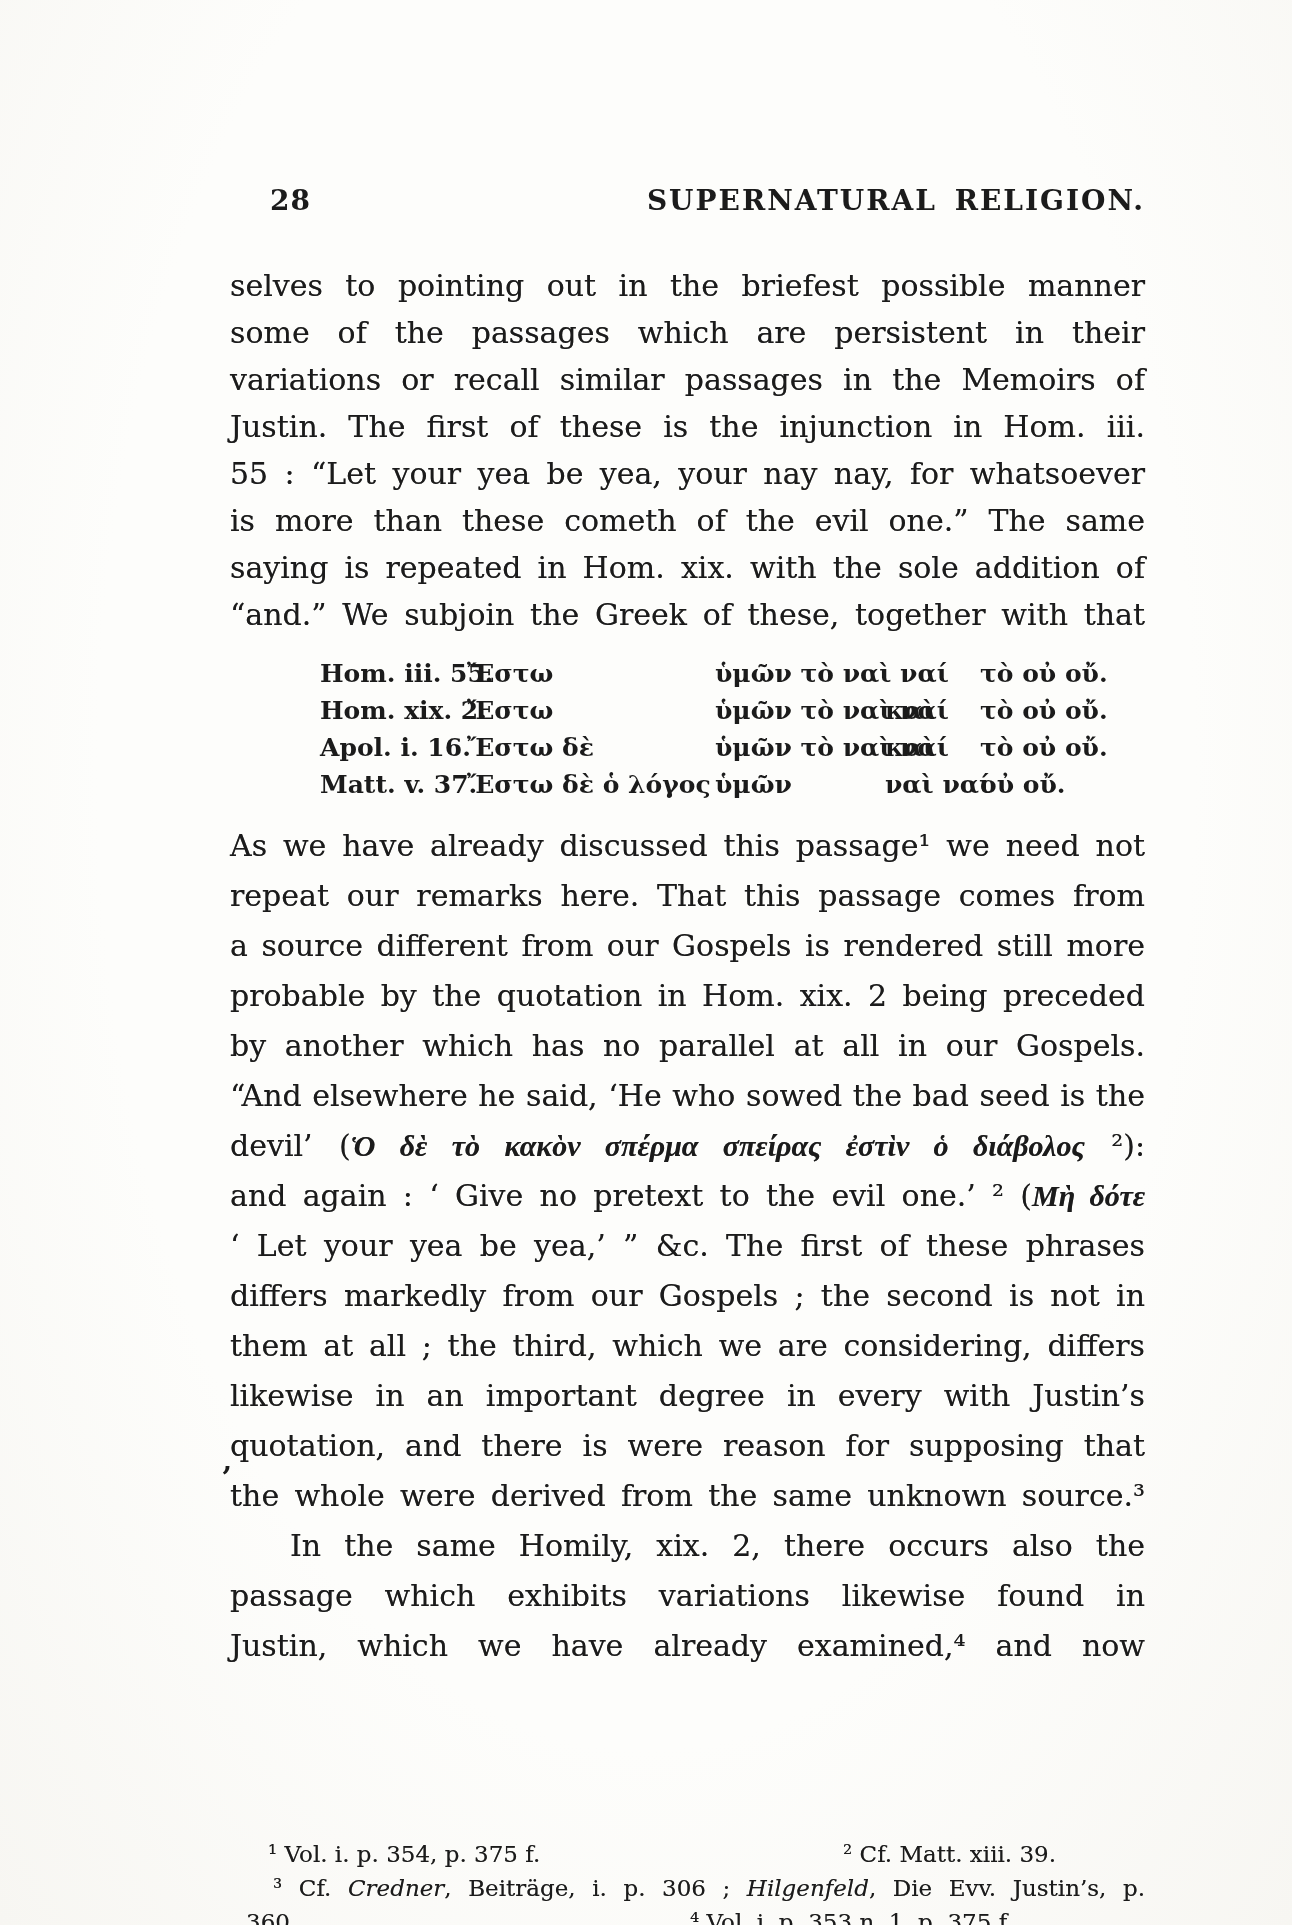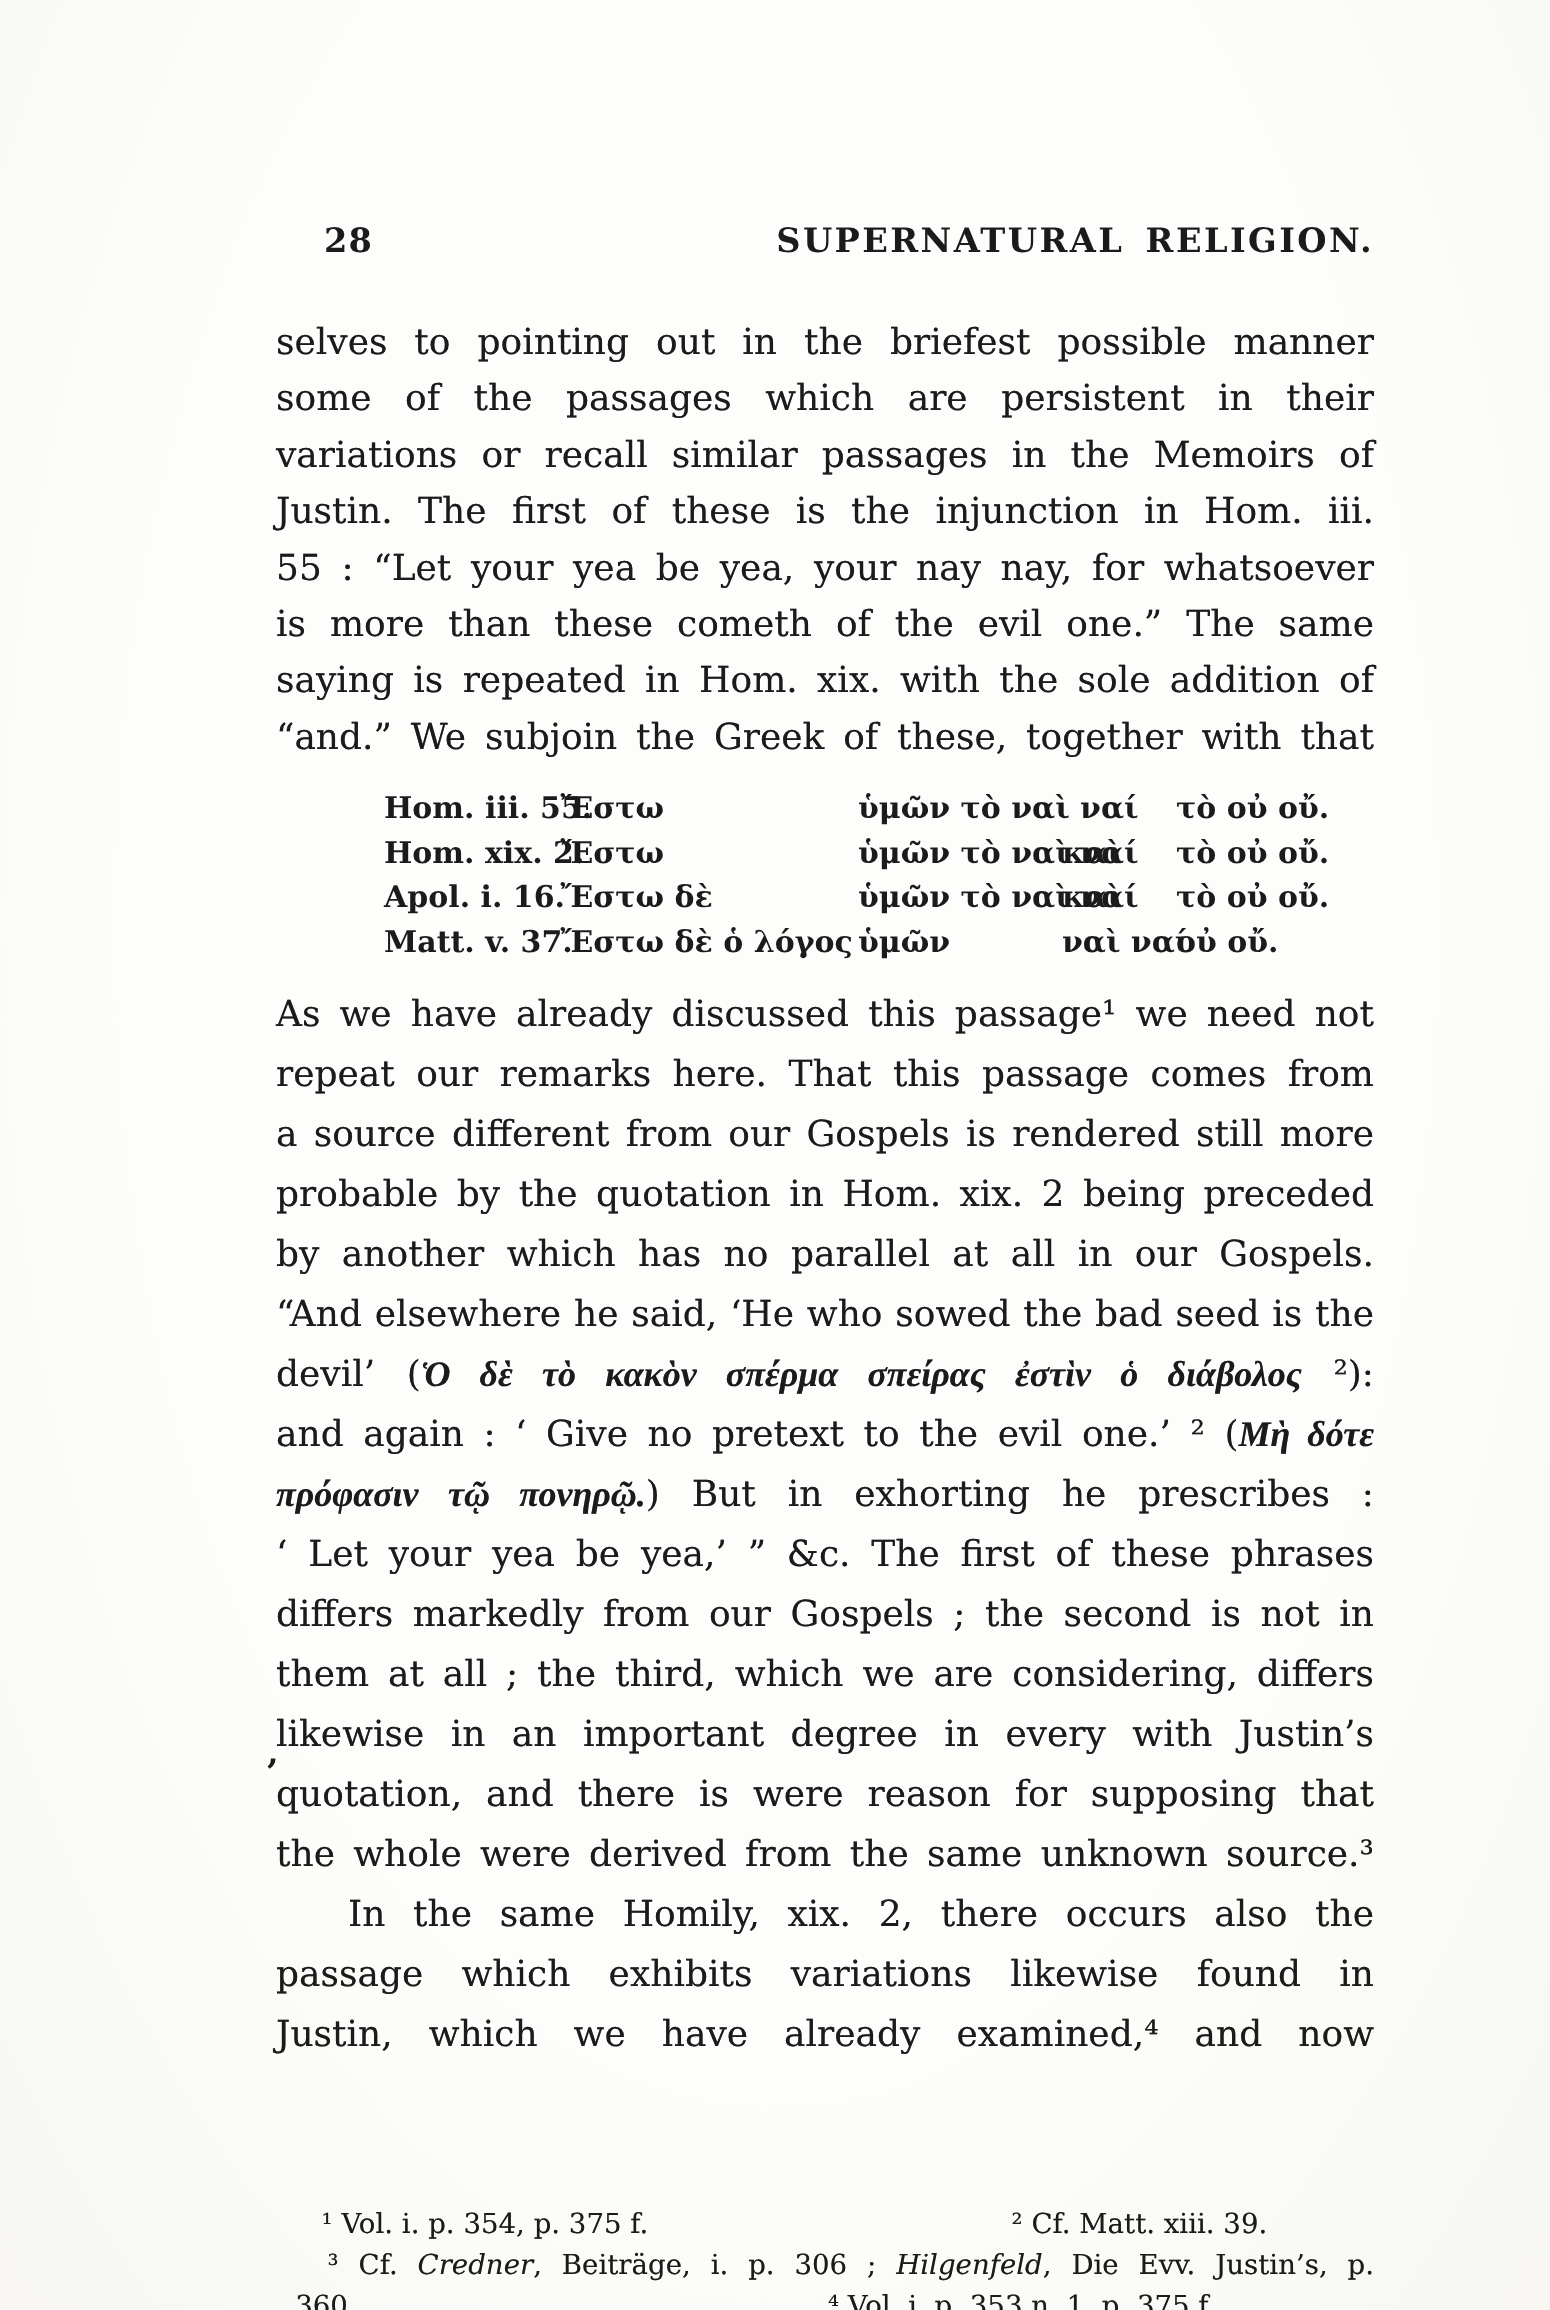--- a/index.html
+++ b/index.html
@@ -112,21 +112,20 @@
 
     <div class="para">
       <div class="line p2">As we have already discussed this passage¹ we need not</div>
       <div class="line p2">repeat our remarks here.  That this passage comes from</div>
       <div class="line p2">a source different from our Gospels is rendered still more</div>
       <div class="line p2">probable by the quotation in Hom. xix. 2 being preceded</div>
       <div class="line p2">by another which has no parallel at all in our Gospels.</div>
       <div class="line p2">“And elsewhere he said, ‘He who sowed the bad seed is the</div>
       <div class="line p2"><span>devil’ (</span><span class="gk">Ὁ δὲ τὸ κακὸν σπέρμα σπείρας ἐστὶν ὁ διάβολος</span><span> ²):</span></div>
       <div class="line p2"><span>and again :  ‘ Give no pretext to the evil one.’ ²  (</span><span class="gk">Μὴ δότε</span></div>
-      <div class="line p2"><span class="gk">πρόφασιν τῷ πονηρῷ.</span><span>)  But in exhorting he prescribes :</span></div>
       <div class="line p2">‘ Let your yea be yea,’ ” &amp;c.  The first of these phrases</div>
       <div class="line p2">differs markedly from our Gospels ;  the second is not in</div>
       <div class="line p2">them at all ;  the third, which we are considering, differs</div>
       <div class="line p2">likewise in an important degree in every with Justin’s</div>
       <div class="line p2">quotation, and there is were reason for supposing that</div>
       <div class="line p2">the whole were derived from the same unknown source.³</div>
     </div>
 
     <div class="para">
       <div class="line p2 indent">In the same Homily, xix. 2, there occurs also the</div>

